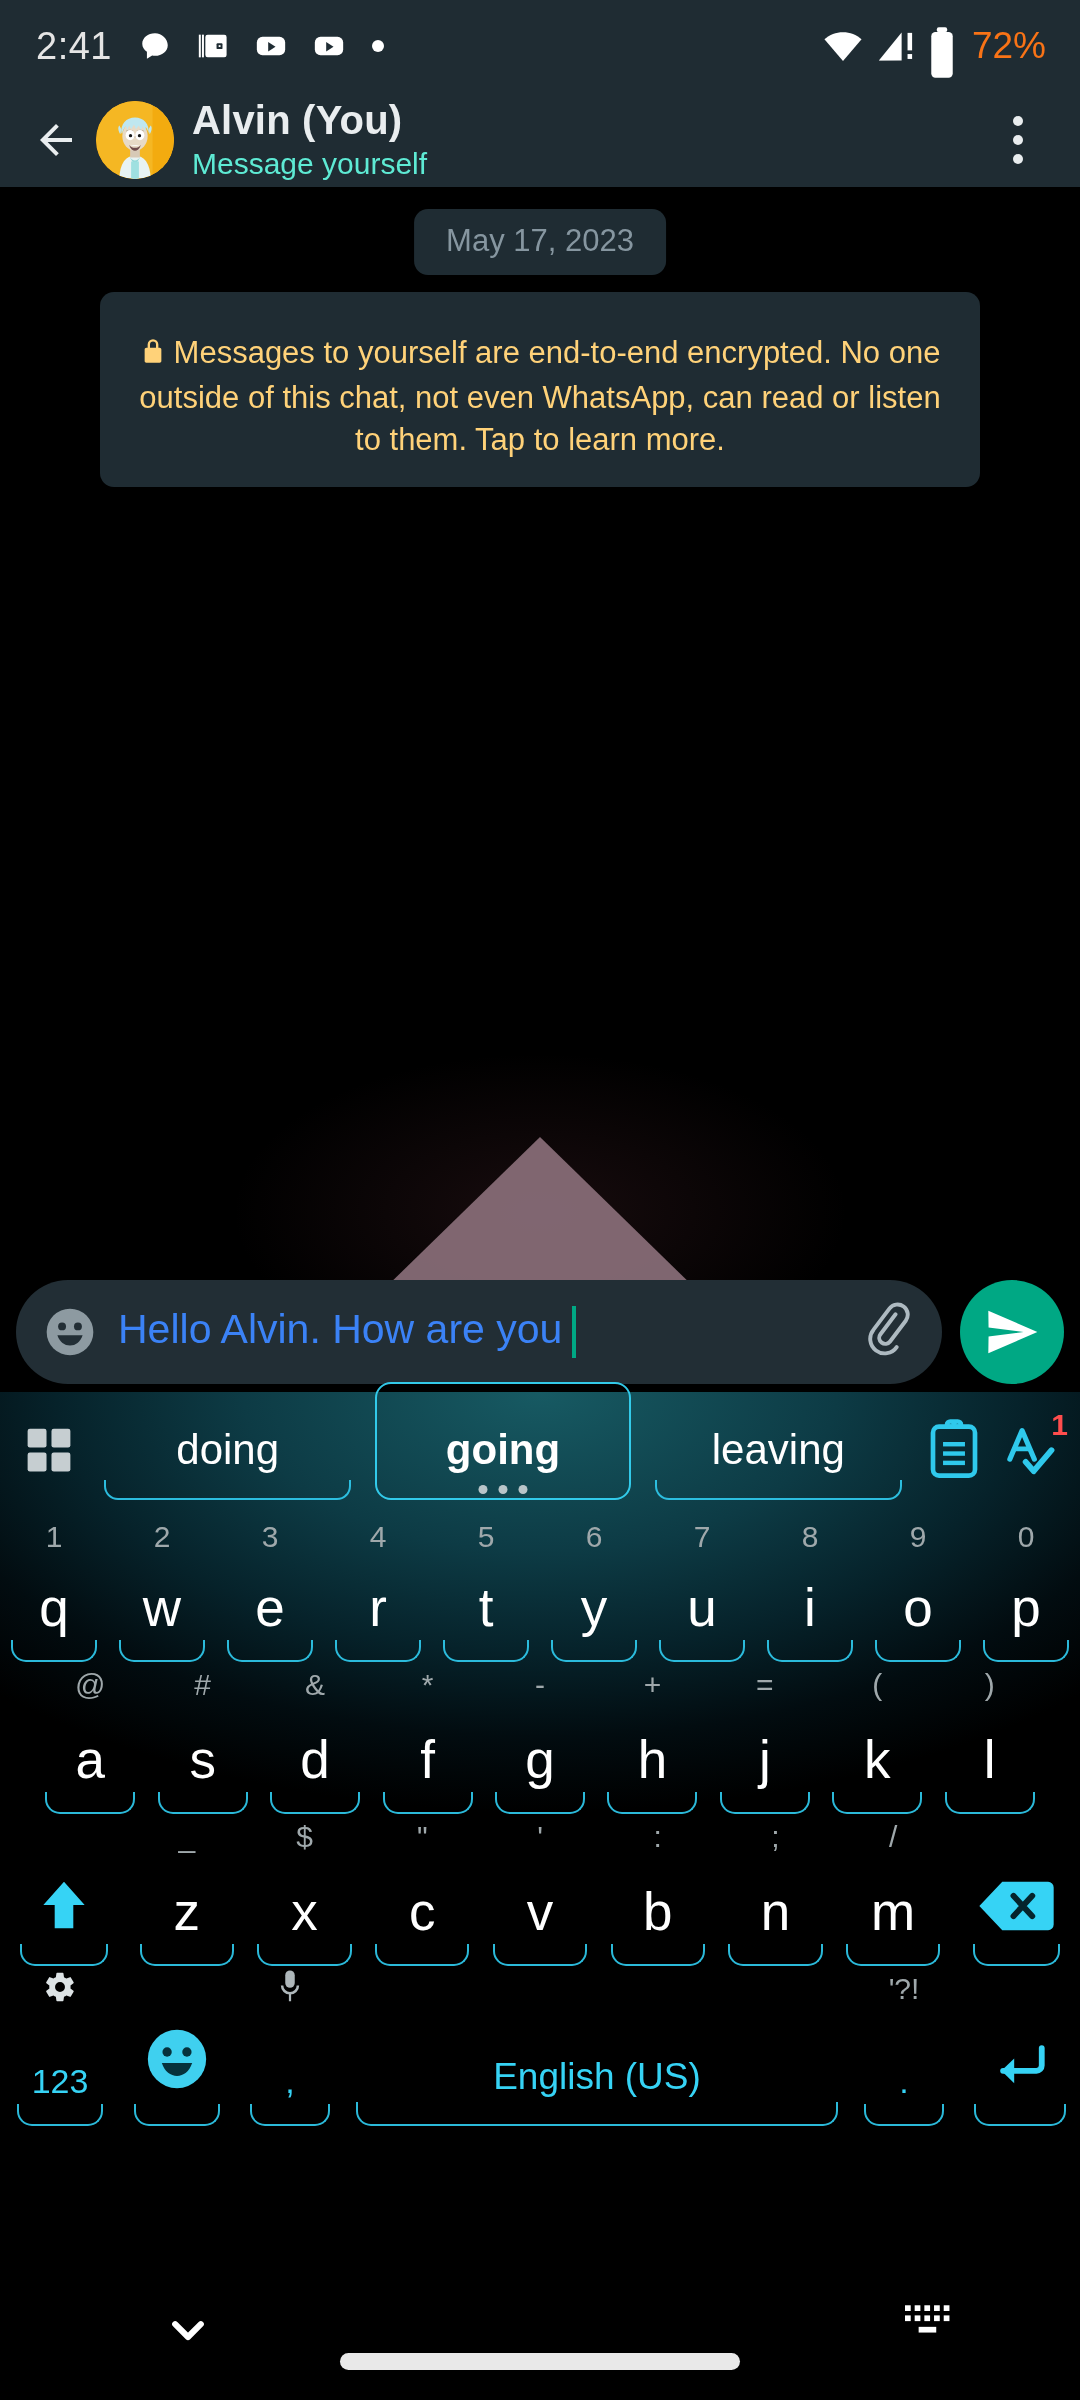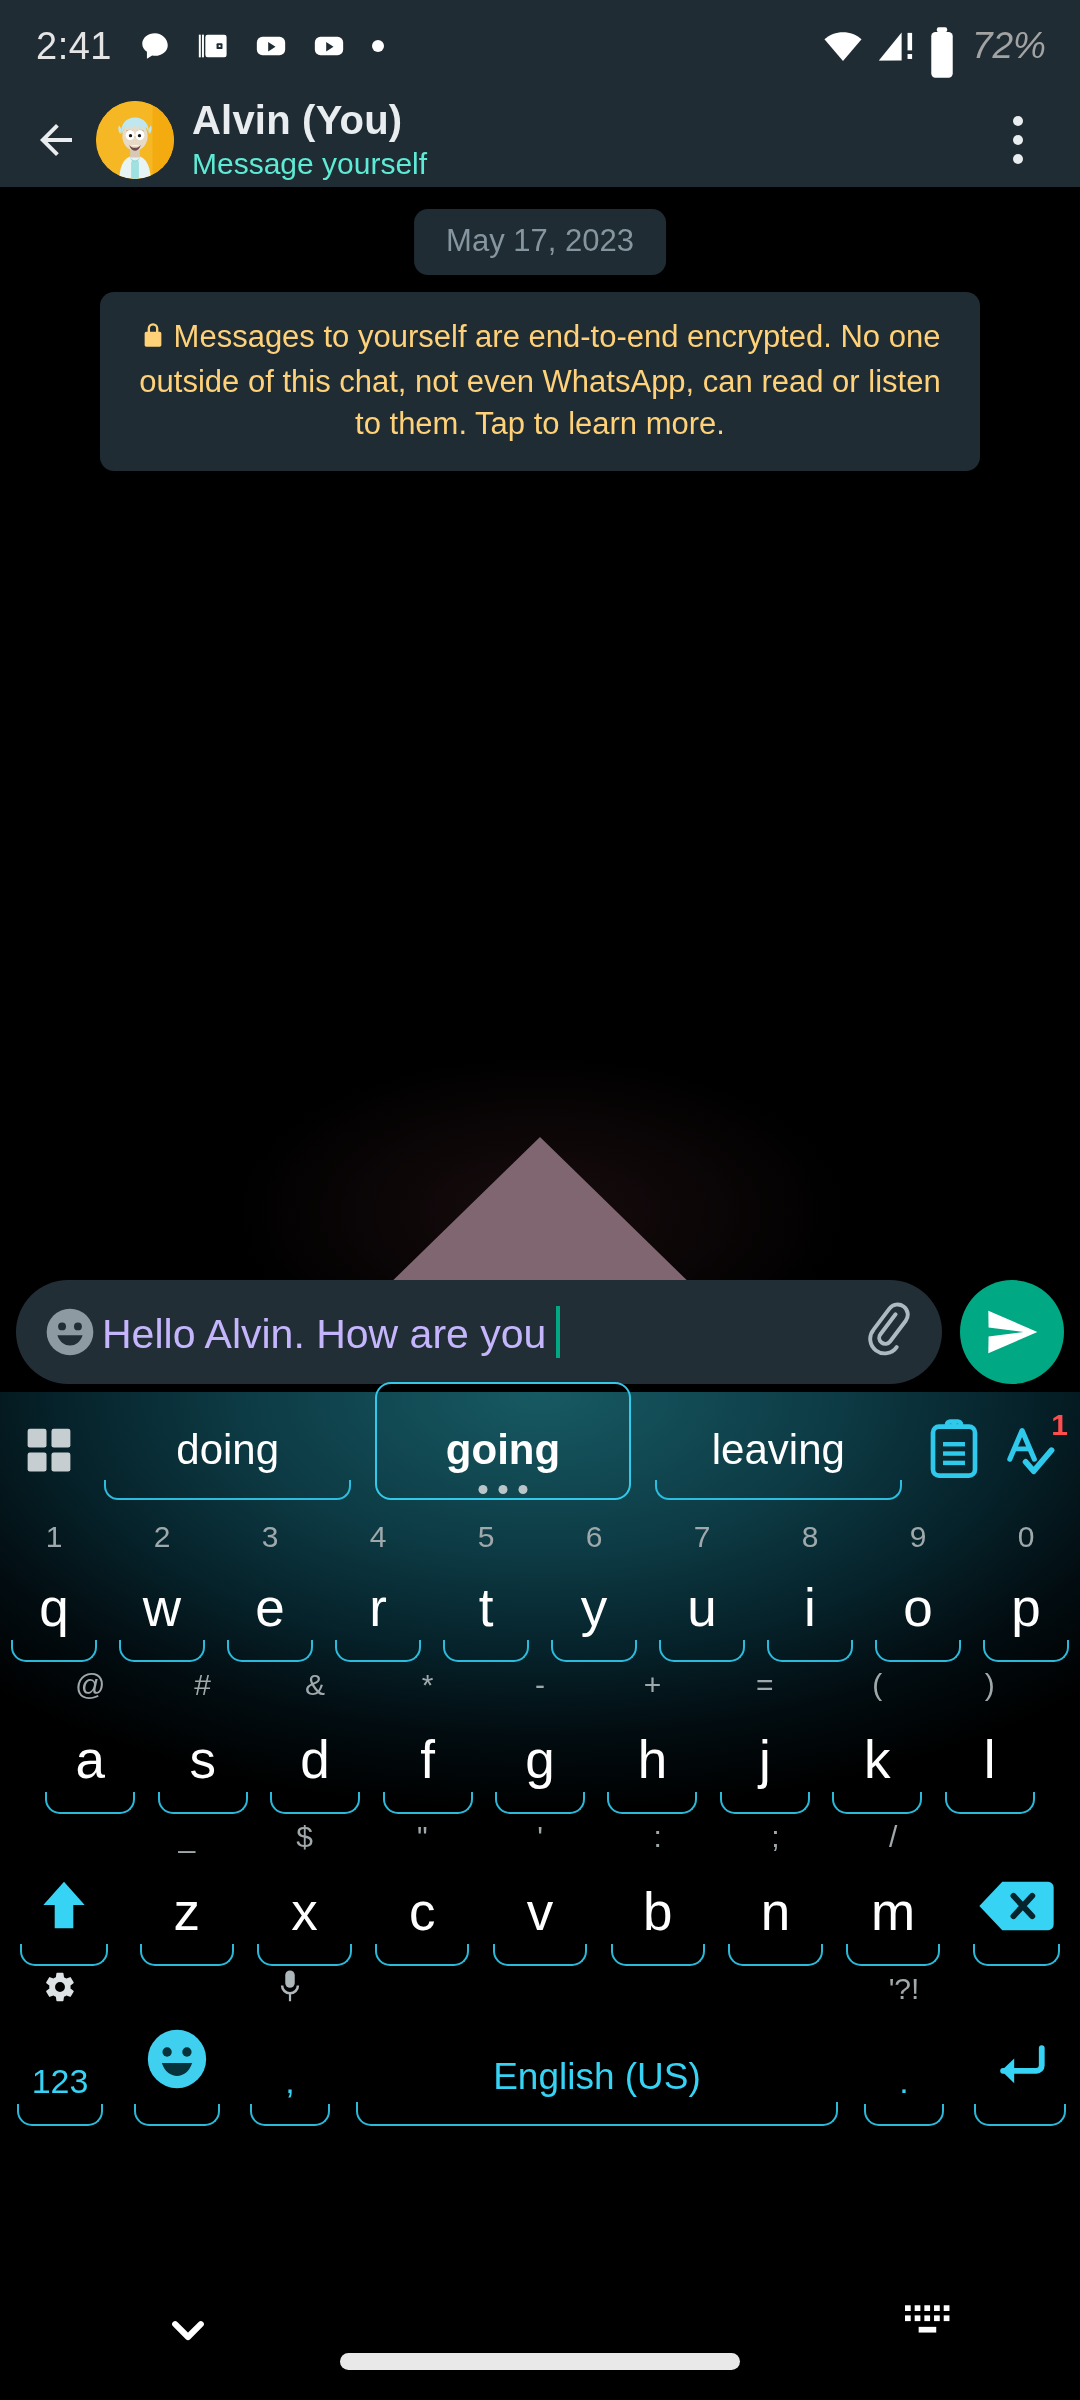--- a/index.html
+++ b/index.html
@@ -11,21 +11,21 @@
   
   .statusbar {
     position:absolute; top:0; left:0; width:1080px; height:92px;
     background:#1f2c33; display:flex; align-items:center;
     padding:0 34px 0 36px;
   }
   .sb-time { color:#e5e5e5; font-size:38px; letter-spacing:.5px; font-weight:400; }
   .sb-left-icons { display:flex; align-items:center; gap:24px; margin-left:26px; }
   .sb-ico { width:34px; height:34px; display:block; }
   .sb-right { margin-left:auto; display:flex; align-items:center; gap:11px; }
-  .sb-batt-text { color:#a3a3a3; font-size:37px; font-weight:400; margin-left:5px;font-style:italic;}
+  .sb-batt-text { color:#f97316; font-size:37px; font-weight:400; margin-left:5px;}
 
   
   .appbar {
     position:absolute; top:92px; left:0; width:1080px; height:95px;
     background:#1f2c33; display:flex; align-items:center; padding:0 30px 0 20px;
   }
   .back-btn { width:72px; height:72px; display:flex; align-items:center; justify-content:center; flex:0 0 auto;}
   .avatar {
     width:78px; height:78px; border-radius:50%; flex:0 0 auto; margin-left:4px;
     background:radial-gradient(circle at 62% 38%, #ffc845 0%, #f5a81c 56%, #e29200 100%);
@@ -58,38 +58,38 @@
           background:radial-gradient(ellipse at center, rgba(120,60,70,.20) 0%, rgba(0,0,0,0) 70%); }
 
   .datechip {
     position:absolute; top:22px; left:50%; transform:translateX(-50%);
     background:#1f2c33; color:#8696a0; font-size:31px;
     padding:14px 32px 16px; border-radius:14px; white-space:nowrap;
   }
   .e2e-banner {
     position:absolute; top:105px; left:100px; width:880px;
     background:#1f2c33; border-radius:14px;
-    padding:24px 30px 26px; text-align:center;
+    padding:40px 30px 26px; text-align:center;
     color:#ffd279; font-size:31px; line-height:1.35;
   }
   .lock-ico { display:inline-block; vertical-align:-3px; margin-right:8px; }
 
   
   .inputrow {
     position:absolute; top:1272px; left:0; width:1080px; height:120px;
     display:flex; align-items:center; padding:0 16px;
   }
   .inputbox {
     flex:1 1 auto; height:104px; background:#222e35; border-radius:52px;
     display:flex; align-items:center; padding:0 26px 0 26px; min-width:0;
   }
   .emoji-btn { width:56px; height:56px; flex:0 0 auto; }
   .msg-text {
-    flex:1 1 auto; color:#c4b5fd; font-size:41px; margin-left:4px;
-    white-space:nowrap; overflow:hidden; display:flex; align-items:flex-end;
+    flex:1 1 auto; color:#3b82f6; font-size:41px; margin-left:20px;
+    white-space:nowrap; overflow:hidden; display:flex; align-items:flex-start;
   }
   .caret { display:inline-block; width:4px; height:52px; background:#00a884; margin-left:10px; }
   .clip-btn { width:60px; height:60px; flex:0 0 auto; margin-left:10px; }
   .send-btn {
     width:104px; height:104px; border-radius:50%; background:#00a884;
     margin-left:18px; flex:0 0 auto; display:flex; align-items:center; justify-content:center;
   }
 
   
   .keyboard {

